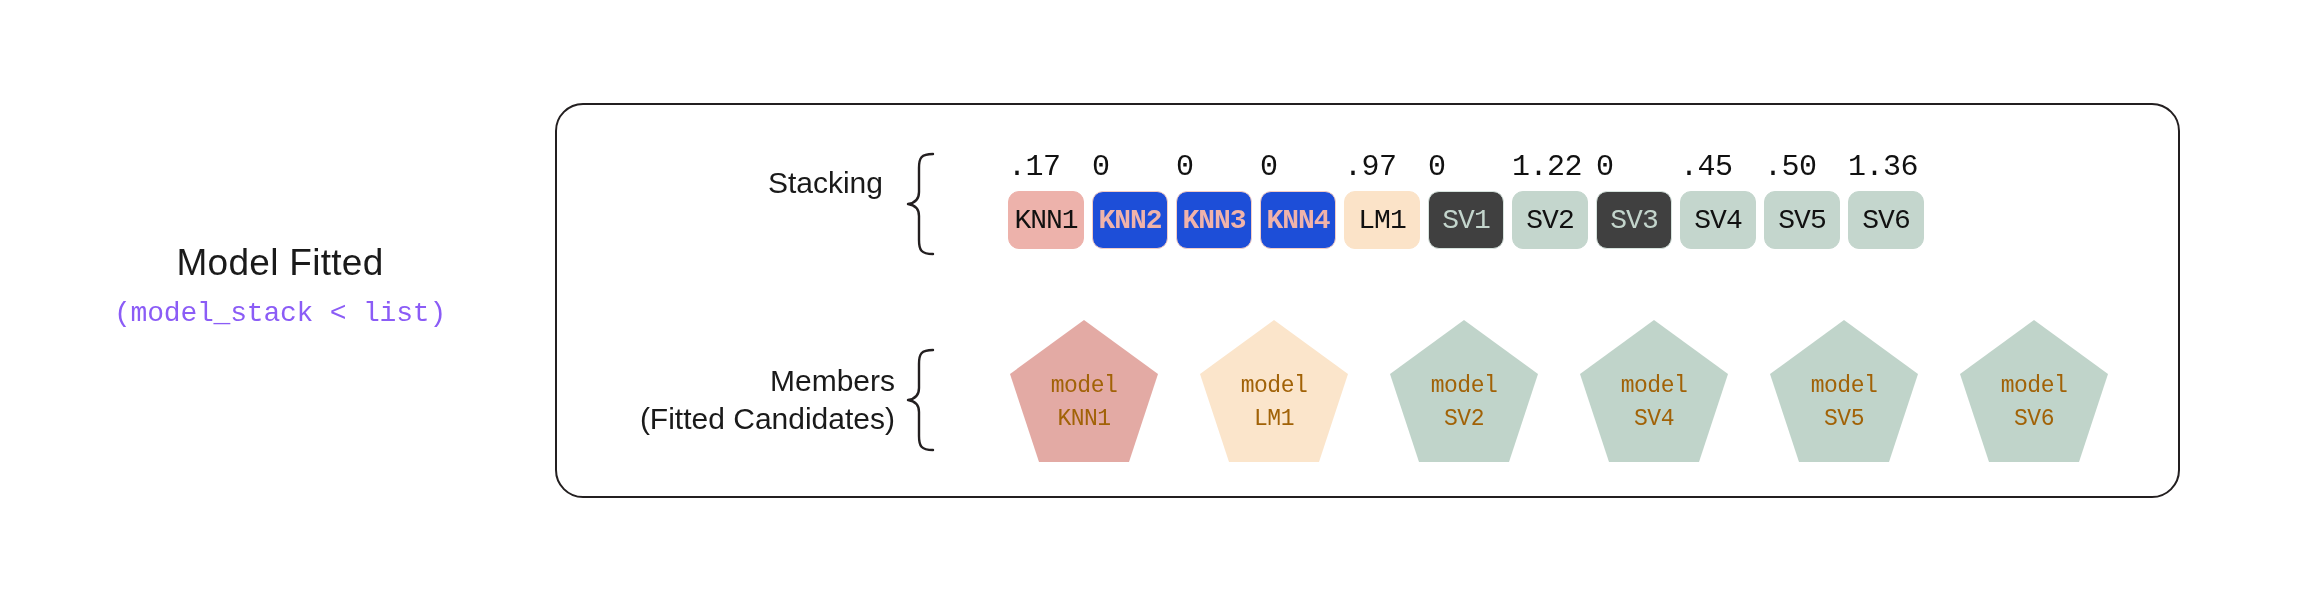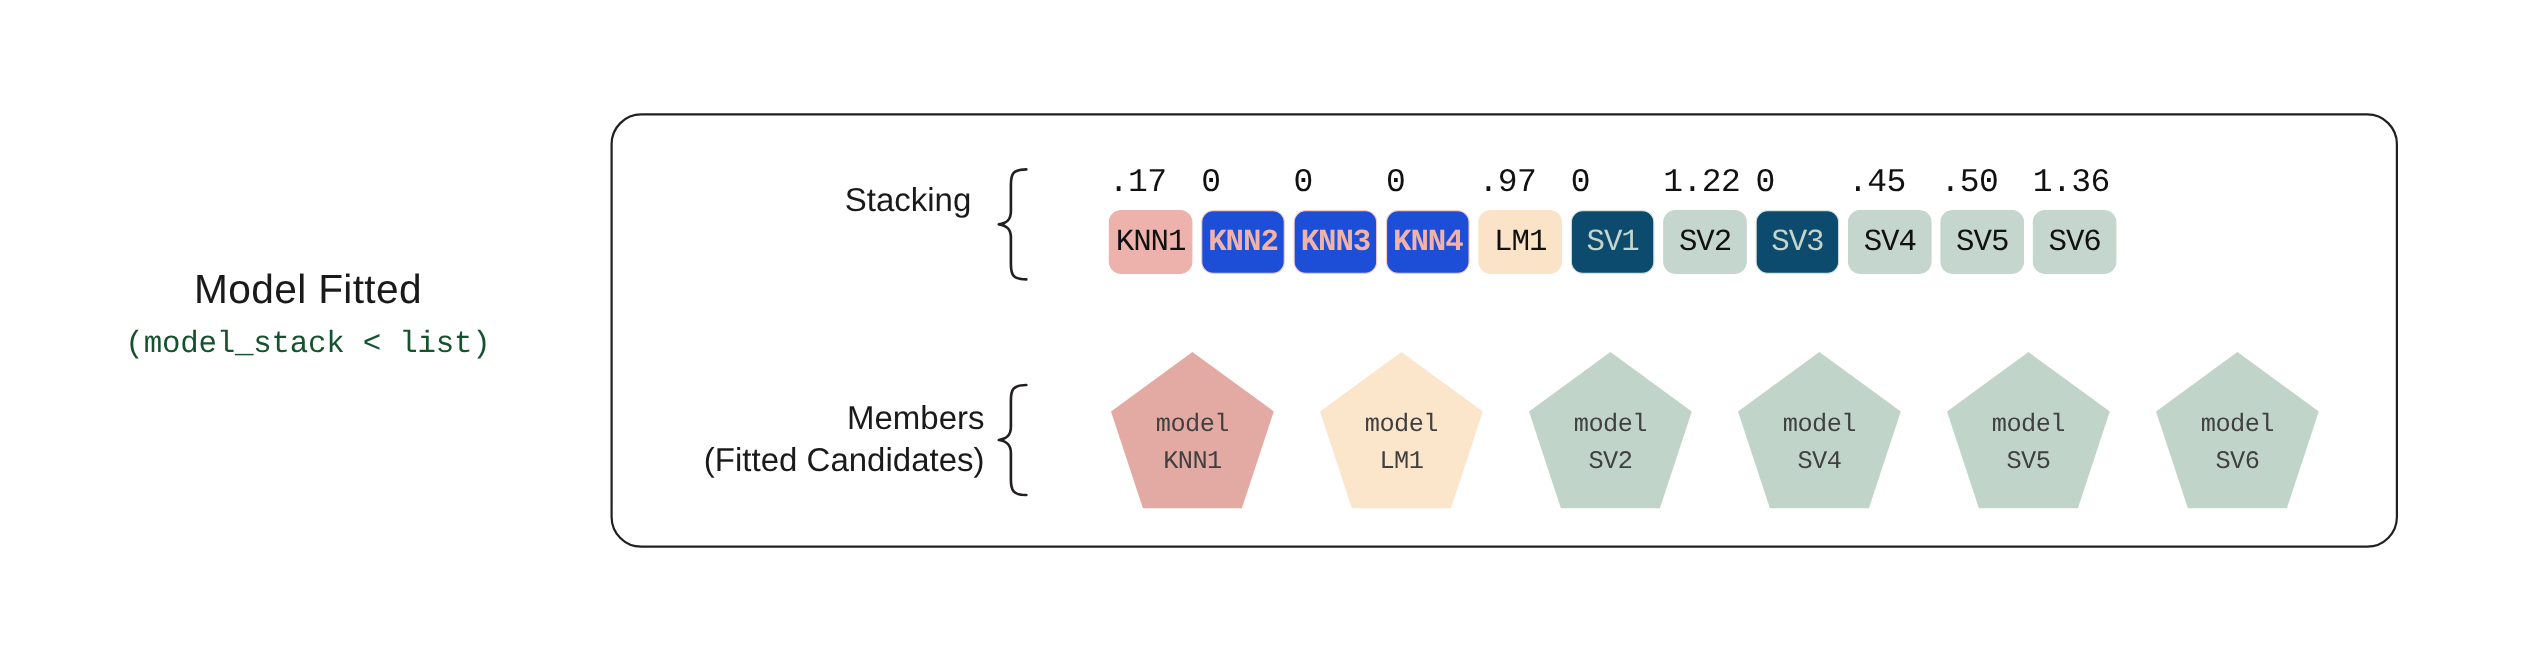--- a/index.html
+++ b/index.html
@@ -28,21 +28,21 @@
     font-family: "Liberation Sans", sans-serif;
     font-size: 37px;
     font-weight: 400;
     color: #1a1a1a;
     letter-spacing: 0.3px;
     line-height: 1.25;
   }
   #left-caption .subtitle {
     font-family: "Liberation Mono", monospace;
     font-size: 28px;
-    color: #14532d;
+    color: #8b5cf6;
     margin-top: 12px;
     letter-spacing: -0.2px;
   }
 
   
   #stack-panel {
     position: absolute;
     left: 555px;
     top: 103px;
     width: 1625px;
@@ -109,21 +109,21 @@
     justify-content: center;
     font-family: "Liberation Mono", monospace;
     font-size: 28px;
     letter-spacing: -1px;
     white-space: nowrap;
   }
   .coef-chip.active-red   { background: #edb2ab; border: 1.5px solid #edb2ab; color: #111111; }
   .coef-chip.active-peach { background: #fbe3c8; border: 1.5px solid #fbe3c8; color: #111111; }
   .coef-chip.active-green { background: #c4d6cd; border: 1.5px solid #c4d6cd; color: #111111; }
   .coef-chip.muted-red    { background: #1d4ed8; border: 1.5px solid #f3cdc6; color: #f0b3aa; font-weight: bold; }
-  .coef-chip.muted-green  { background: #0c4a6e; border: 1.5px solid #d6e3dd; color: #c3d5cc; }
+  .coef-chip.muted-green  { background: #404040; border: 1.5px solid #d6e3dd; color: #c3d5cc; }
 
   
   #member-row {
     position: absolute;
     left: 1008px;
     top: 318px;
     display: flex;
     gap: 38px;
   }
   .pentagon-cell {
@@ -139,21 +139,21 @@
     display: block;
   }
   .pentagon-text {
     position: absolute;
     left: 0;
     top: 52px;
     width: 152px;
     text-align: center;
     font-family: "Liberation Mono", monospace;
     font-size: 23px;
-    color: #404040;
+    color: #a16207;
     line-height: 1.45;
     letter-spacing: -0.5px;
     pointer-events: none;
   }
 </style>
 </head>
 <body>
 
 <div id="canvas">
 

